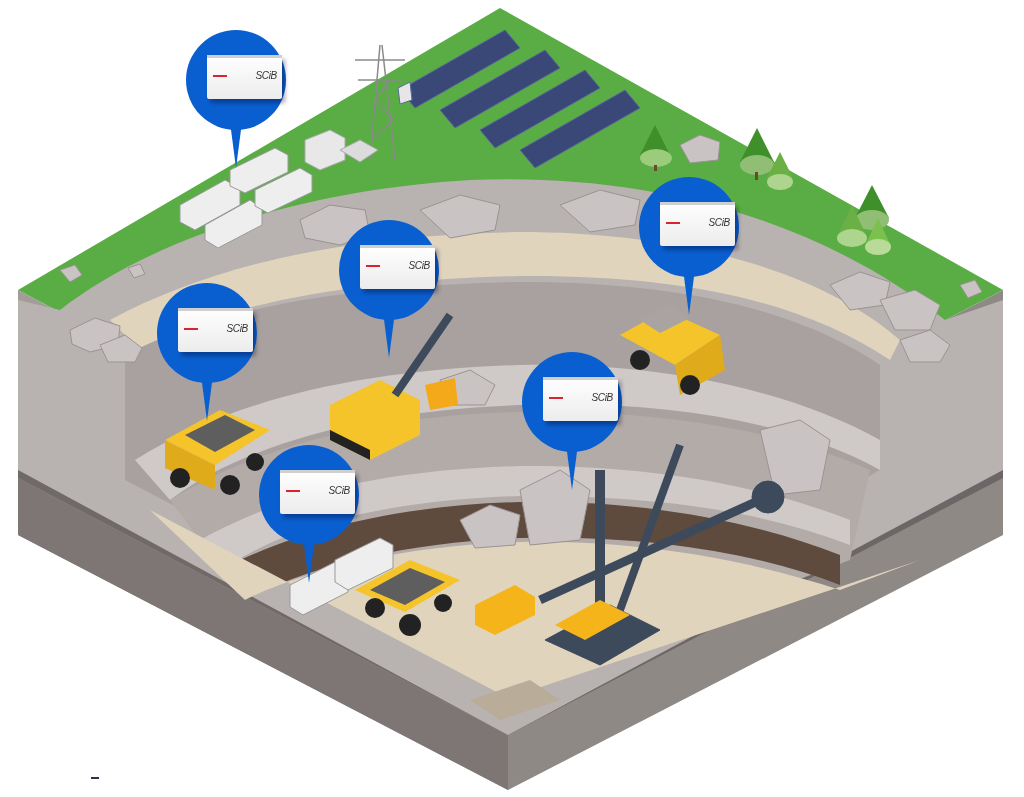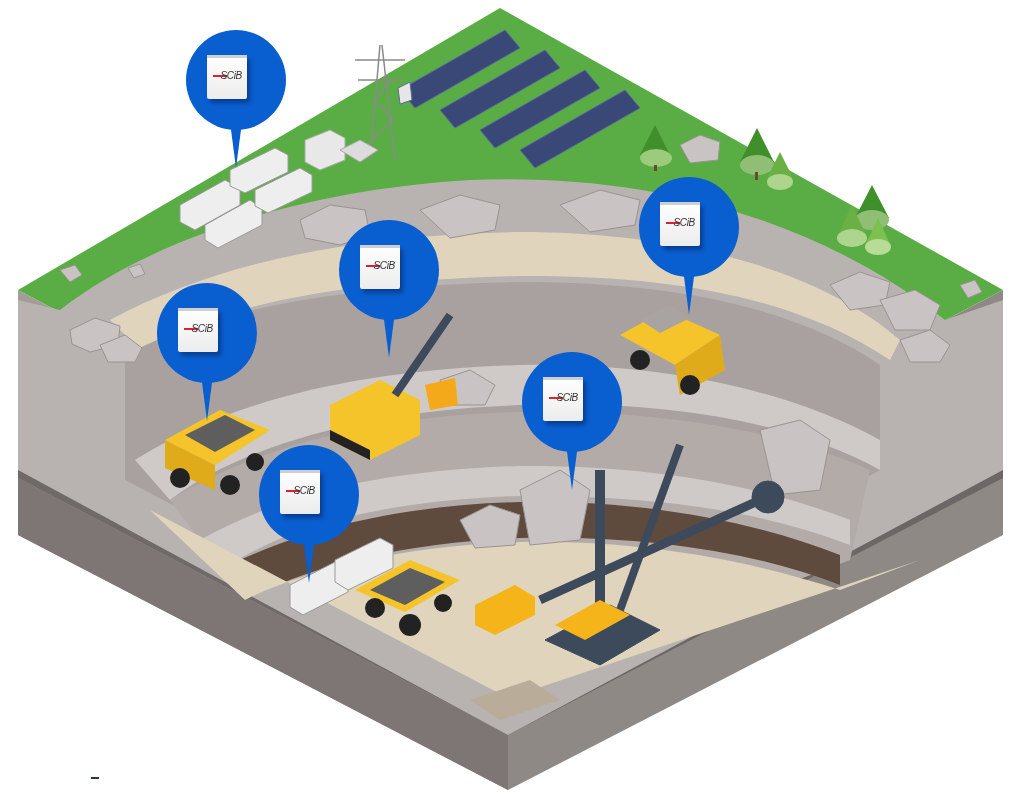--- a/index.html
+++ b/index.html
@@ -1,21 +1,21 @@
 <!DOCTYPE html>
 <html><head>
 <meta charset="utf-8">
 <style>
   html,body{margin:0;padding:0;background:#ffffff;}
   body{width:1024px;height:797px;overflow:hidden;position:relative;font-family:"Liberation Sans",sans-serif;}
   #scene{position:absolute;left:0;top:0;width:1024px;height:797px;}
   .pin{position:absolute;width:100px;height:130px;}
   .pin .bubble{position:absolute;left:0;top:0;width:100px;height:100px;border-radius:50%;background:#0a5fd0;}
   .pin .tail{position:absolute;left:44px;top:92px;width:0;height:0;border-left:6px solid transparent;border-right:6px solid transparent;border-top:46px solid #0a5fd0;}
-  .pin .card{position:absolute;left:21px;top:25px;width:40px;height:44px;background:linear-gradient(#ffffff,#ececec);border-radius:2px;box-shadow:3px 4px 4px rgba(0,0,40,.35);}
+  .pin .card{position:absolute;left:21px;top:25px;width:75px;height:44px;background:linear-gradient(#ffffff,#ececec);border-radius:2px;box-shadow:3px 4px 4px rgba(0,0,40,.35);}
   .pin .card .topbar{position:absolute;left:0;top:0;width:100%;height:3px;background:#cfcfcf;}
   .pin .card .brand{position:absolute;left:6px;top:20px;width:14px;height:2px;background:#d9232e;}
   .pin .card .logo{position:absolute;right:5px;top:15px;font-size:10px;font-style:italic;color:#333;letter-spacing:-0.3px;}
   .stray{position:absolute;left:91px;top:777px;width:8px;height:2px;background:#2a3550;}
 </style>
 </head>
 <body>
 
 <svg id="scene" viewBox="0 0 1024 797" xmlns="http://www.w3.org/2000/svg">
 

